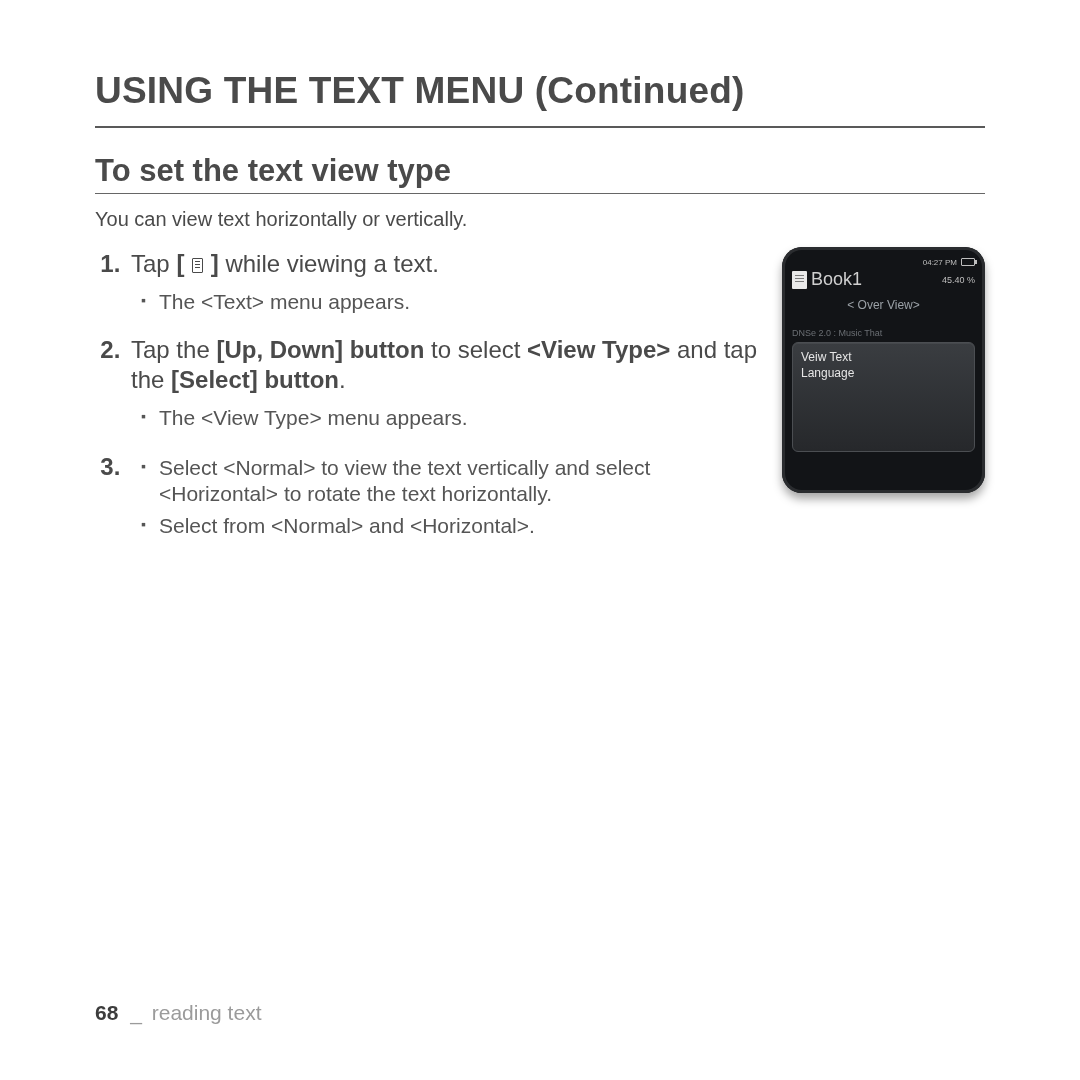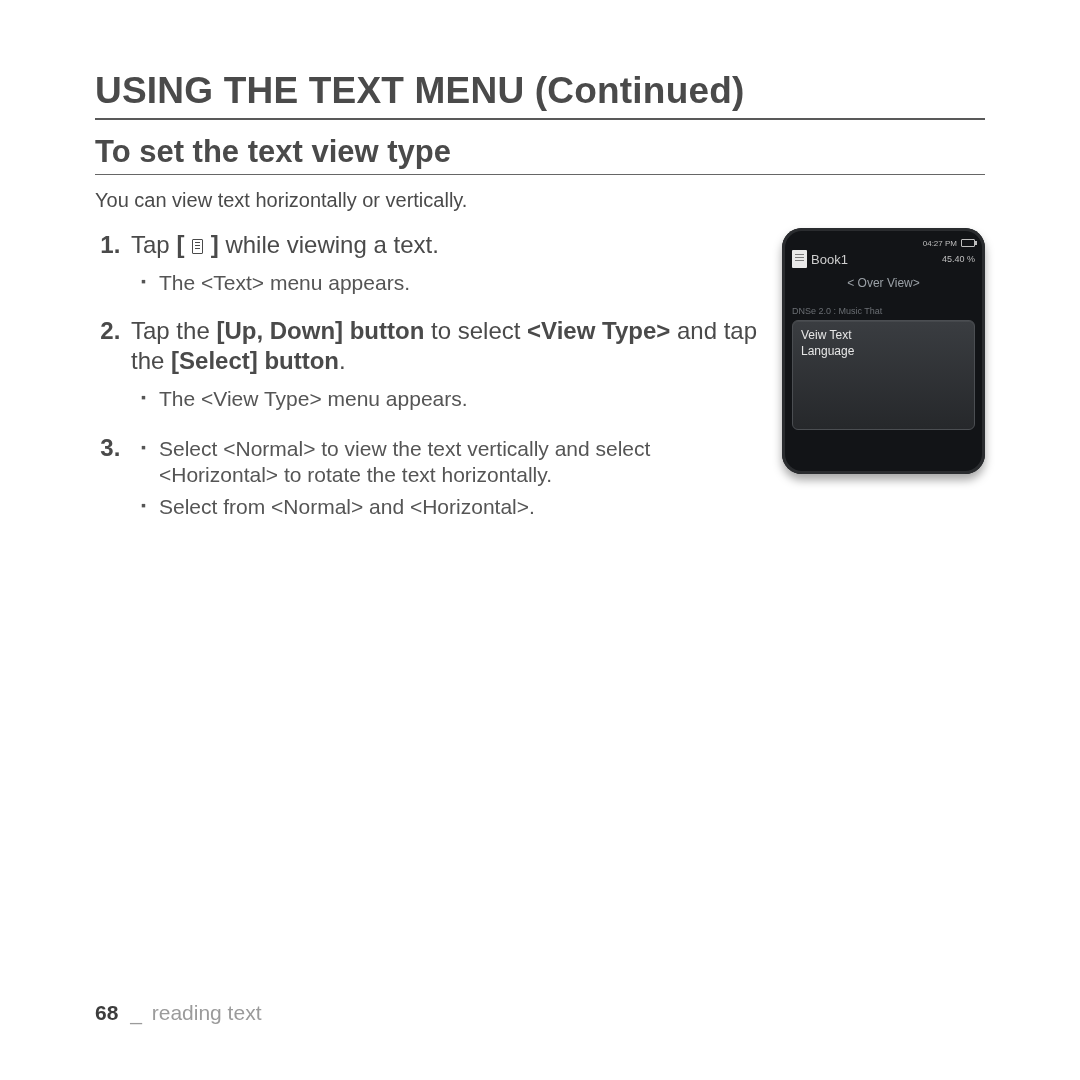--- a/index.html
+++ b/index.html
@@ -17,22 +17,22 @@
     height: 1080px;
     box-sizing: border-box;
     padding: 70px 95px 0 95px;
   }
   .h1 {
     font-size: 37px;
     font-weight: bold;
     color: #4a4a4a;
     letter-spacing: 0.2px;
     border-bottom: 2px solid #595959;
-    padding-bottom: 6px;
-    margin-bottom: 14px;
+    padding-bottom: 14px;
+    margin-bottom: 25px;
   }
   .h2 {
     font-size: 31px;
     font-weight: bold;
     color: #4a4a4a;
     border-bottom: 1.5px solid #666;
     padding-bottom: 4px;
     margin-bottom: 14px;
   }
   .intro {
@@ -159,21 +159,21 @@
     position: relative;
     margin-right: 4px;
   }
   .doc-icon::before {
     content: "";
     position: absolute;
     left: 3px; right: 3px; top: 4px;
     height: 1px; background: #7a7a7a;
     box-shadow: 0 3px 0 #7a7a7a, 0 6px 0 #7a7a7a;
   }
-  .dev-title-left { display: flex; align-items: center; font-size: 13px; color: #cfcfcf; }
+  .dev-title-left { display: flex; align-items: center; font-size: 18px; color: #cfcfcf; }
   .dev-percent { font-size: 9px; color: #bfbfbf; }
   .dev-overview {
     text-align: center;
     color: #9aa0a6;
     font-size: 12px;
     margin: 8px 0 16px 0;
   }
   .dev-faint {
     color: #6a6e73;
     font-size: 9px;

